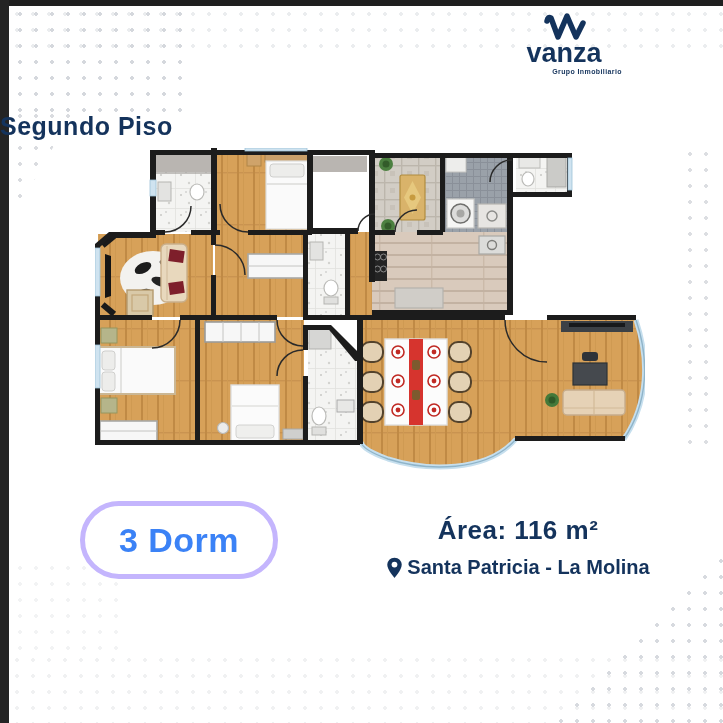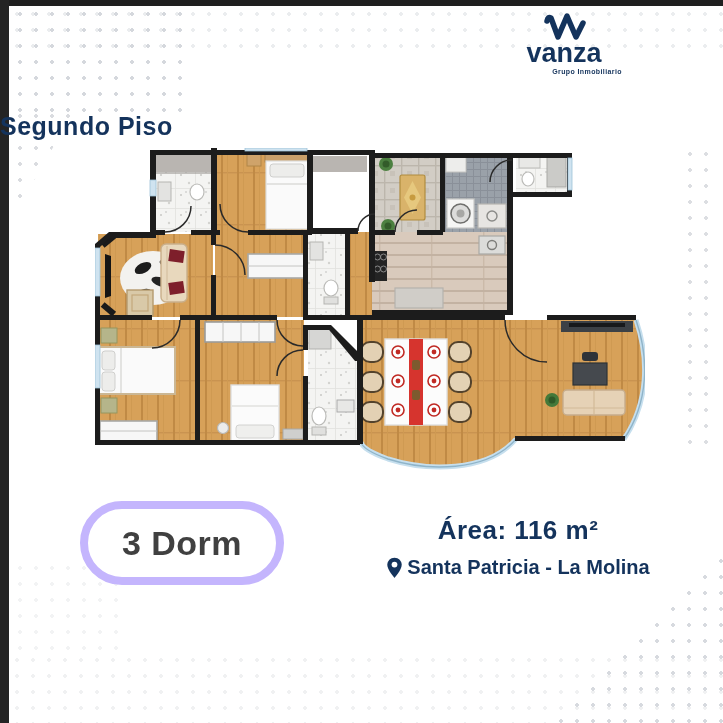--- a/index.html
+++ b/index.html
@@ -34,23 +34,23 @@
 
   
   .title{position:absolute;left:0;top:112px;width:723px;
          font-size:25px;font-weight:800;letter-spacing:.5px;color:#14335c;}
 
   
   .plan{position:absolute;left:95px;top:148px;width:550px;height:335px;}
 
   
   .badge{position:absolute;left:80px;top:501px;width:188px;height:68px;
-         border:8px solid #c4b5fd;border-radius:42px;background:#fff;
+         border:5px solid #c4b5fd;border-radius:42px;background:#fff;
          display:flex;align-items:center;justify-content:center;
-         font-size:34px;font-weight:800;color:#404040;letter-spacing:.5px;}
+         font-size:34px;font-weight:800;color:#3b82f6;letter-spacing:.5px;}
   .info{position:absolute;left:368px;top:515px;width:300px;text-align:center;color:#14335c;}
   .info .area{font-size:26px;font-weight:800;letter-spacing:.5px;white-space:nowrap;}
   .info .loc{margin-top:10px;font-size:20px;font-weight:700;display:flex;
              align-items:center;justify-content:center;gap:4px;white-space:nowrap;}
   .info .pin{flex:0 0 auto;}
 </style>
 </head>
 <body>
 
 <div class="canvas">

